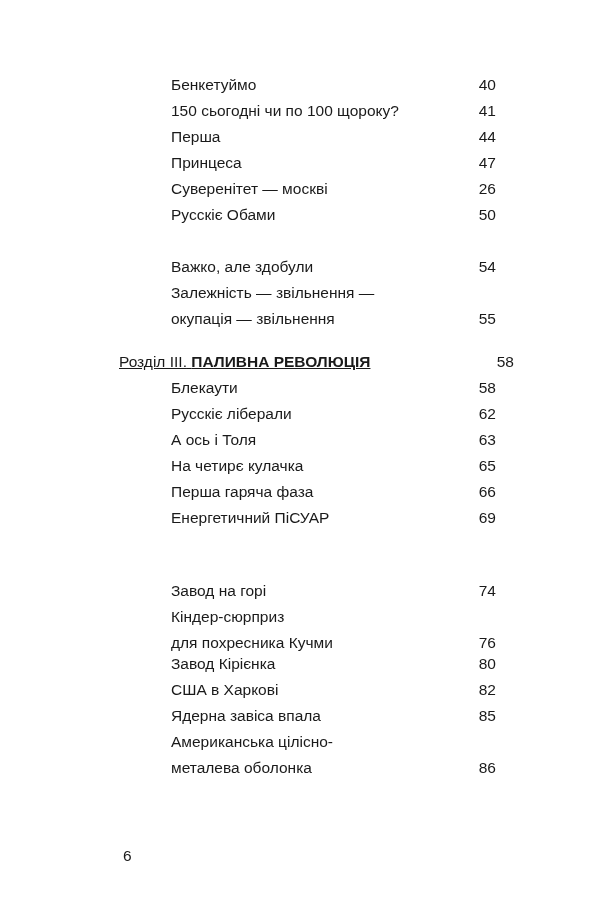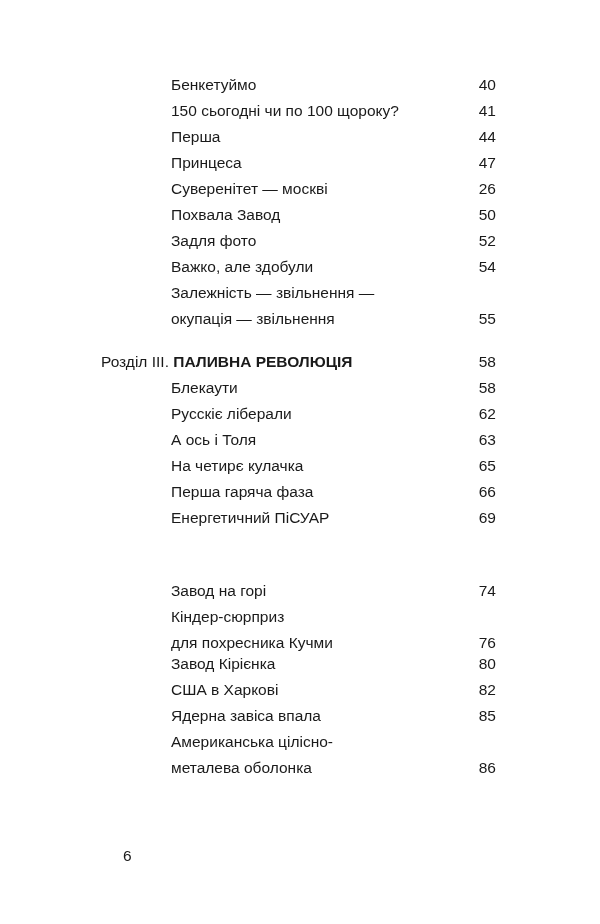--- a/index.html
+++ b/index.html
@@ -33,23 +33,24 @@
     }
     .entry .pg {
       position: absolute;
       right: 0;
       bottom: 0;
       text-align: left;
       line-height: 26px;
     }
     .chapter {
       position: absolute;
-      left: 101px;
+      left: 119px;
       width: 395px;
       line-height: 26px;
+      text-decoration: underline;
     }
     .chapter .prefix { font-weight: normal; }
     .chapter .name { font-weight: bold; }
     .chapter .pg {
       position: absolute;
       right: 0;
       top: 0;
     }
     .folio {
       position: absolute;
@@ -77,26 +78,22 @@
   </div>
   <div class="entry" style="top:150px">
     <span class="title">Принцеса</span>
     <span class="pg">47</span>
   </div>
   <div class="entry" style="top:176px">
     <span class="title">Суверенітет — москві</span>
     <span class="pg">26</span>
   </div>
   <div class="entry" style="top:202px">
-    <span class="title">Похвала Завод</span>
+    <span class="title">Русскіє Обами</span>
     <span class="pg">50</span>
-  </div>
-  <div class="entry" style="top:228px">
-    <span class="title">Задля фото</span>
-    <span class="pg">52</span>
   </div>
   <div class="entry" style="top:254px">
     <span class="title">Важко, але здобули</span>
     <span class="pg">54</span>
   </div>
   <div class="entry" style="top:280px">
     <span class="title">Залежність — звільнення —</span>
     <span class="title">окупація — звільнення</span>
     <span class="pg">55</span>
   </div>

